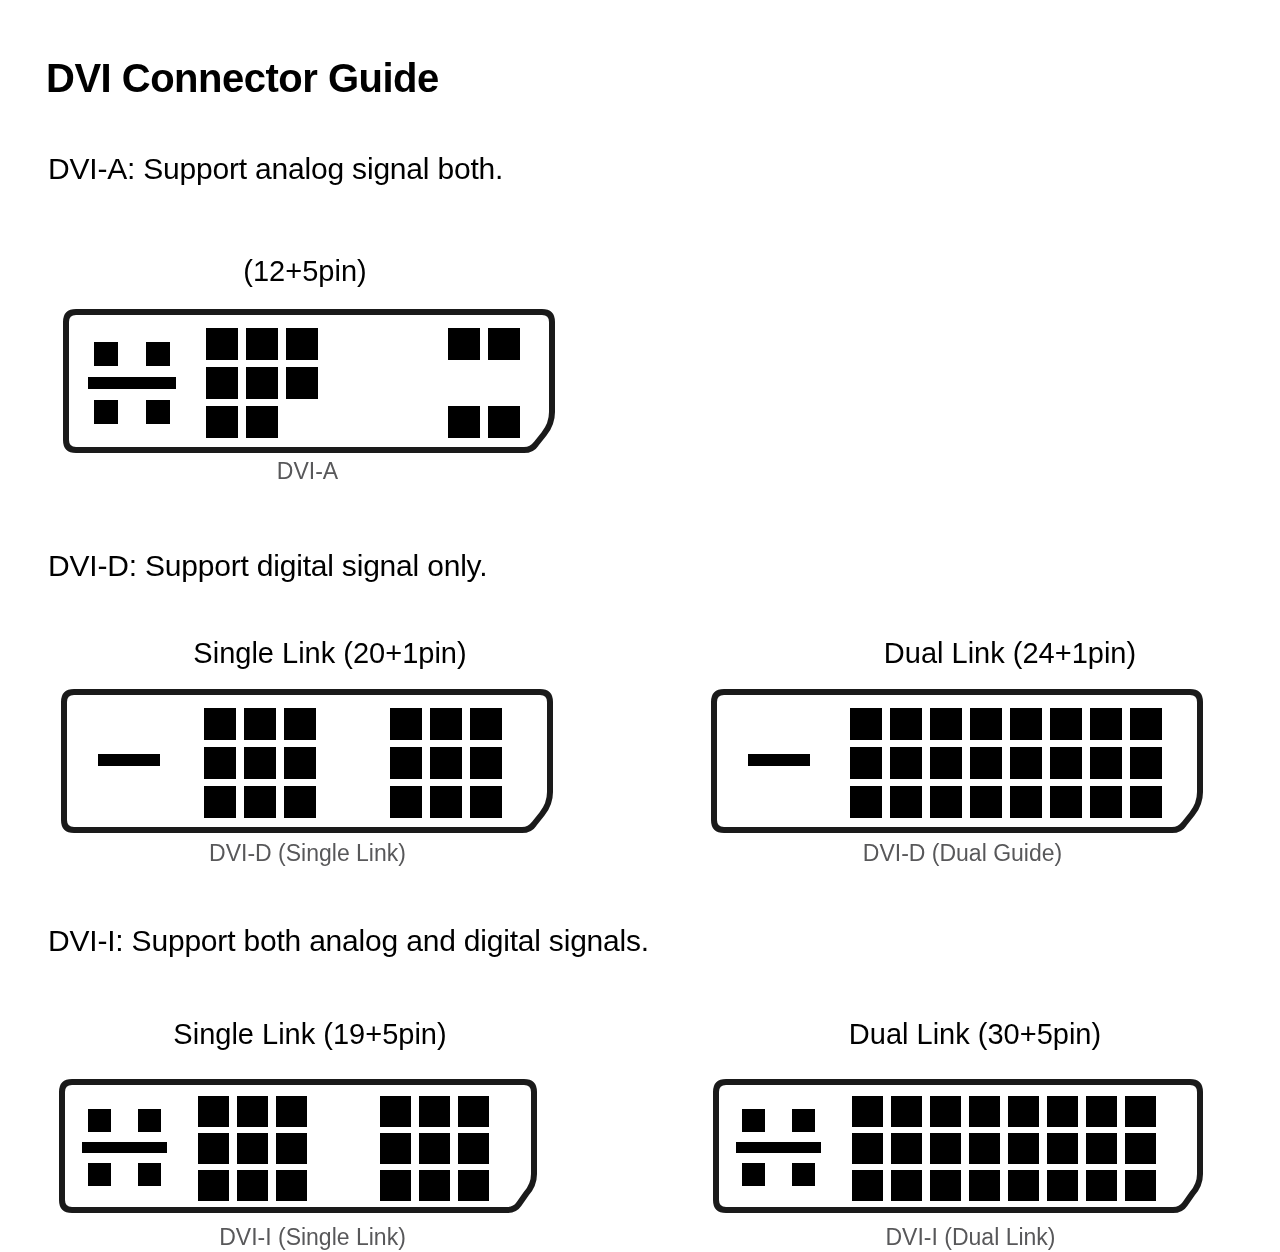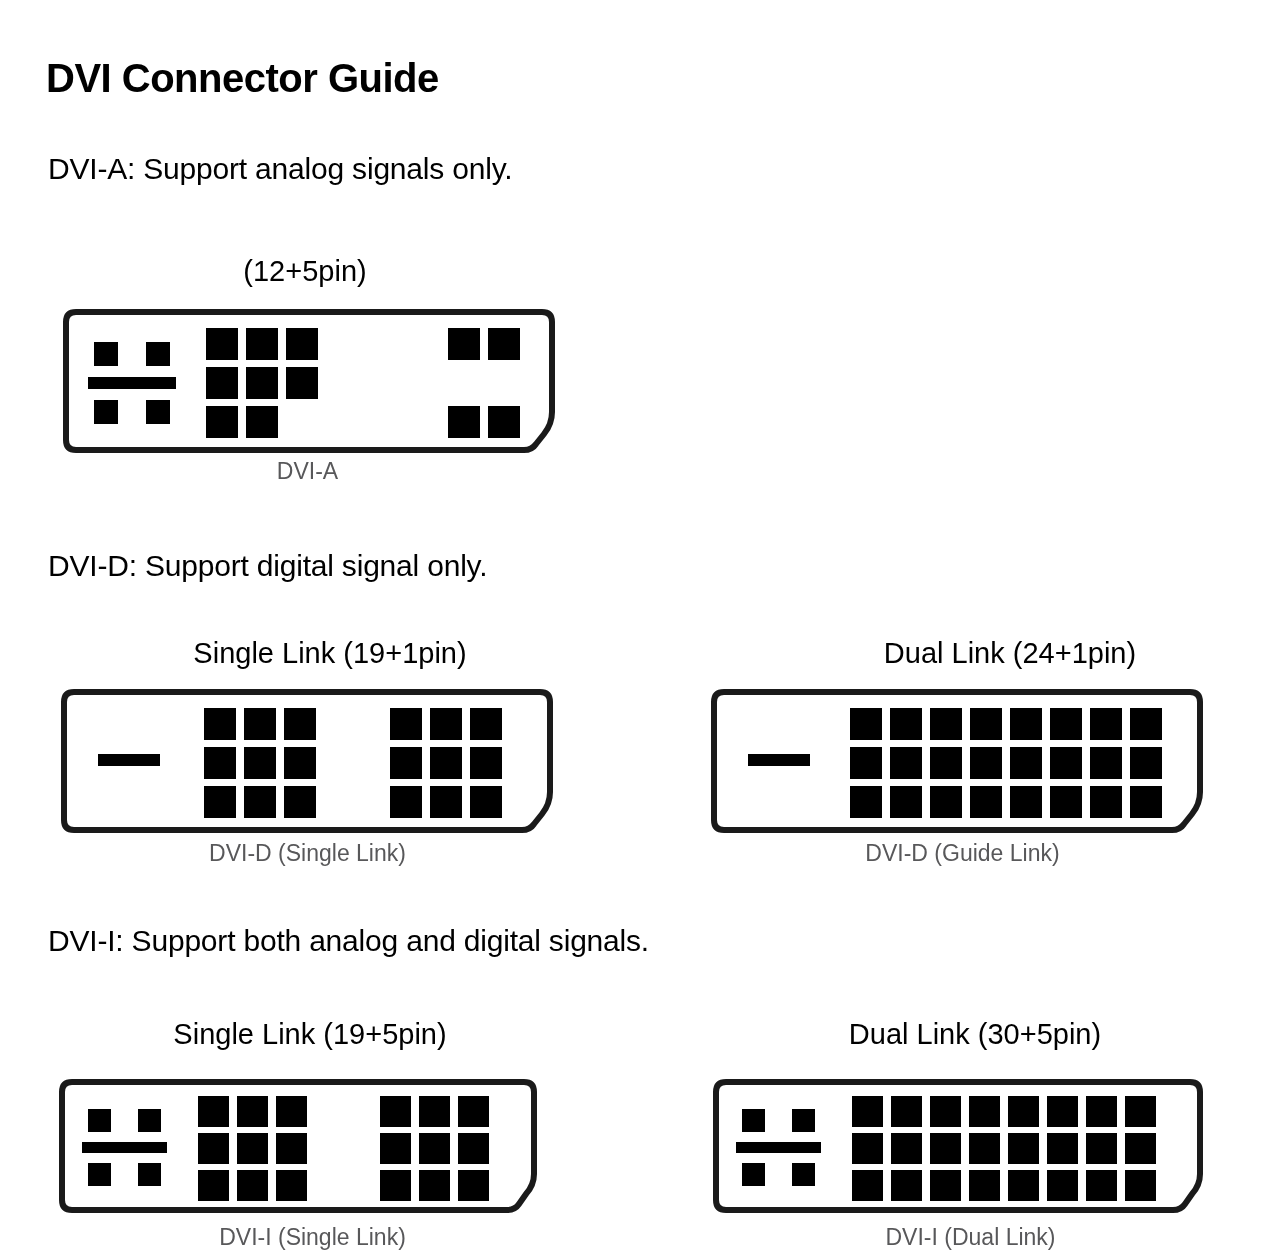--- a/index.html
+++ b/index.html
@@ -70,21 +70,21 @@
     overflow: visible;
   }
 </style>
 </head>
 <body>
 
 <div class="page">
 
   <div class="doc-title">DVI Connector Guide</div>
 
-  <div class="section-heading" style="top:112px;">DVI-A: Support analog signals only.</div>
+  <div class="section-heading" style="top:112px;">DVI-A: Support analog signal both.</div>
 
   <div class="pin-label" style="left:160px; top:215px; width:290px;">(12+5pin)</div>
 
   <div class="connector" style="left:62px; top:268px;">
     <svg width="494" height="146" viewBox="0 0 494 146" aria-hidden="true">
 
       <path d="M 14 4
                L 480 4
                Q 490 4 490 14
                L 490 104
@@ -118,21 +118,21 @@
         <rect x="386" y="98" width="32" height="32"></rect>
         <rect x="426" y="98" width="32" height="32"></rect>
       </g>
     </svg>
   </div>
 
   <div class="conn-caption" style="left:180px; top:418px; width:255px;">DVI-A</div>
 
   <div class="section-heading" style="top:509px;">DVI-D: Support digital signal only.</div>
 
-  <div class="pin-label" style="left:90px; top:597px; width:480px;">Single Link (19+1pin)</div>
+  <div class="pin-label" style="left:90px; top:597px; width:480px;">Single Link (20+1pin)</div>
 
   <div class="connector" style="left:60px; top:648px;">
     <svg width="494" height="146" viewBox="0 0 494 146" aria-hidden="true">
       <path d="M 14 4
                L 480 4
                Q 490 4 490 14
                L 490 104
                Q 490 116 482 126
                L 474 136
                Q 470 142 462 142
@@ -208,21 +208,21 @@
         <rect x="220" y="98" width="32" height="32"></rect>
         <rect x="260" y="98" width="32" height="32"></rect>
         <rect x="300" y="98" width="32" height="32"></rect>
         <rect x="340" y="98" width="32" height="32"></rect>
         <rect x="380" y="98" width="32" height="32"></rect>
         <rect x="420" y="98" width="32" height="32"></rect>
       </g>
     </svg>
   </div>
 
-  <div class="conn-caption" style="left:835px; top:800px; width:255px;">DVI-D (Guide Link)</div>
+  <div class="conn-caption" style="left:835px; top:800px; width:255px;">DVI-D (Dual Guide)</div>
 
   <div class="section-heading" style="top:884px;">DVI-I: Support both analog and digital signals.</div>
 
   <div class="pin-label" style="left:70px; top:978px; width:480px;">Single Link (19+5pin)</div>
 
   <div class="connector" style="left:58px; top:1038px;">
     <svg width="480" height="136" viewBox="0 0 480 136" aria-hidden="true">
       <path d="M 14 4
                L 466 4
                Q 476 4 476 14

